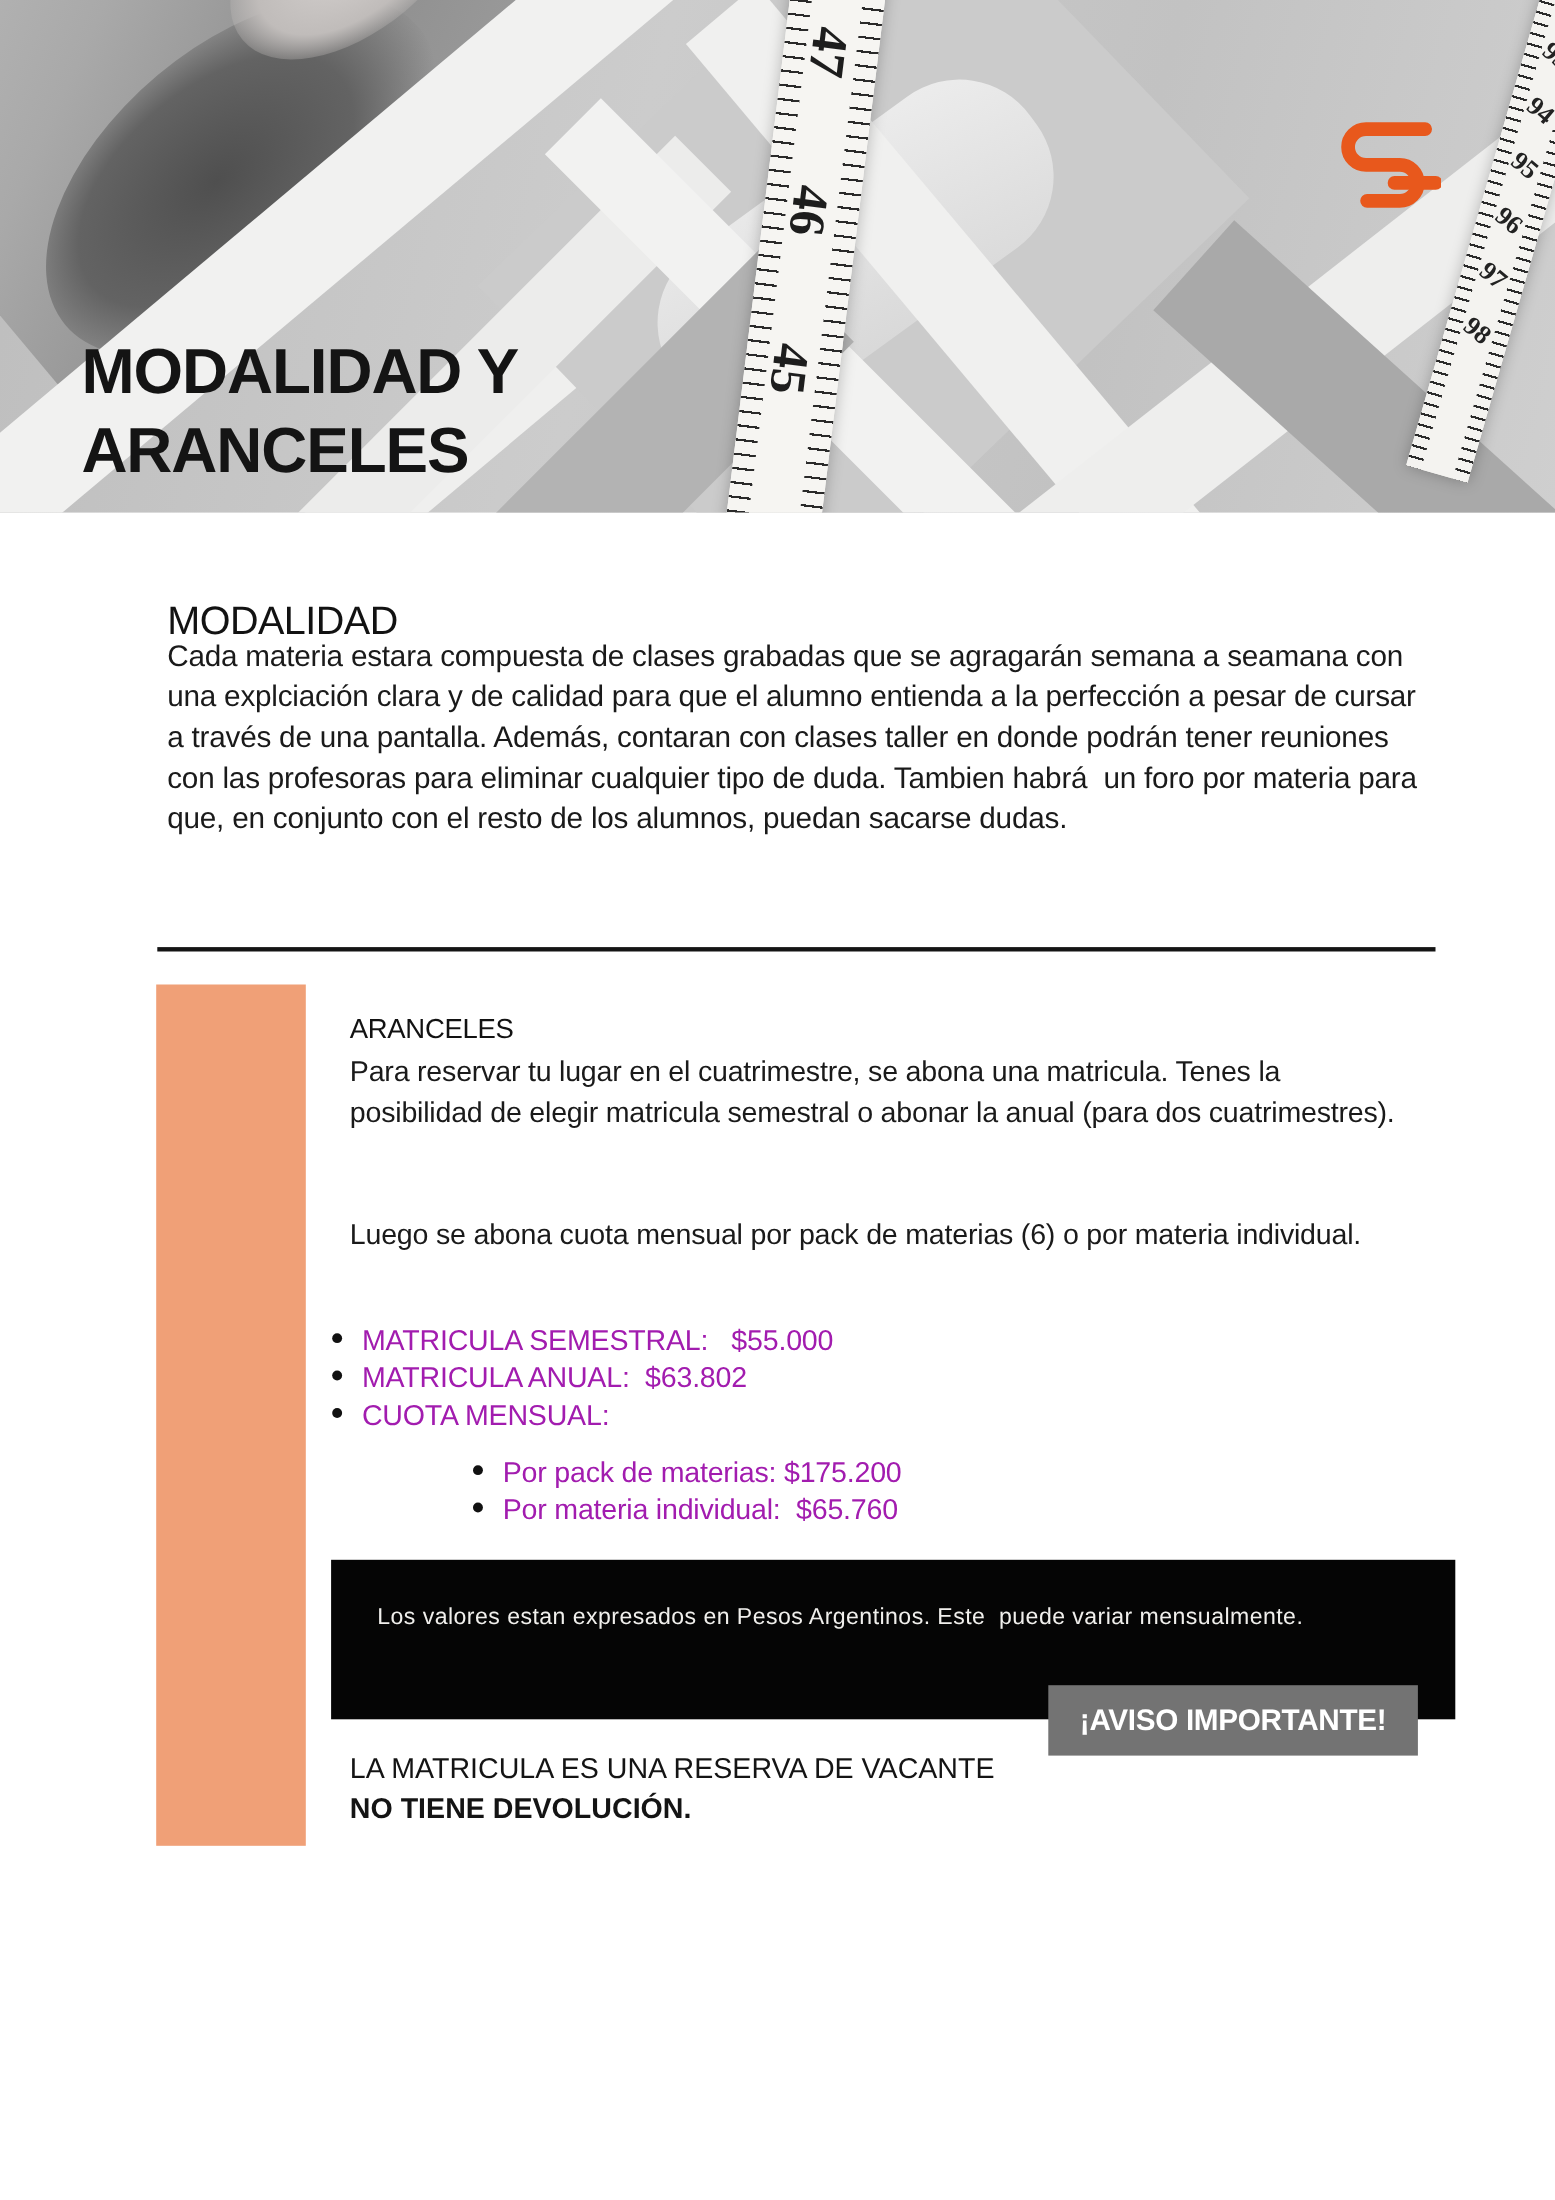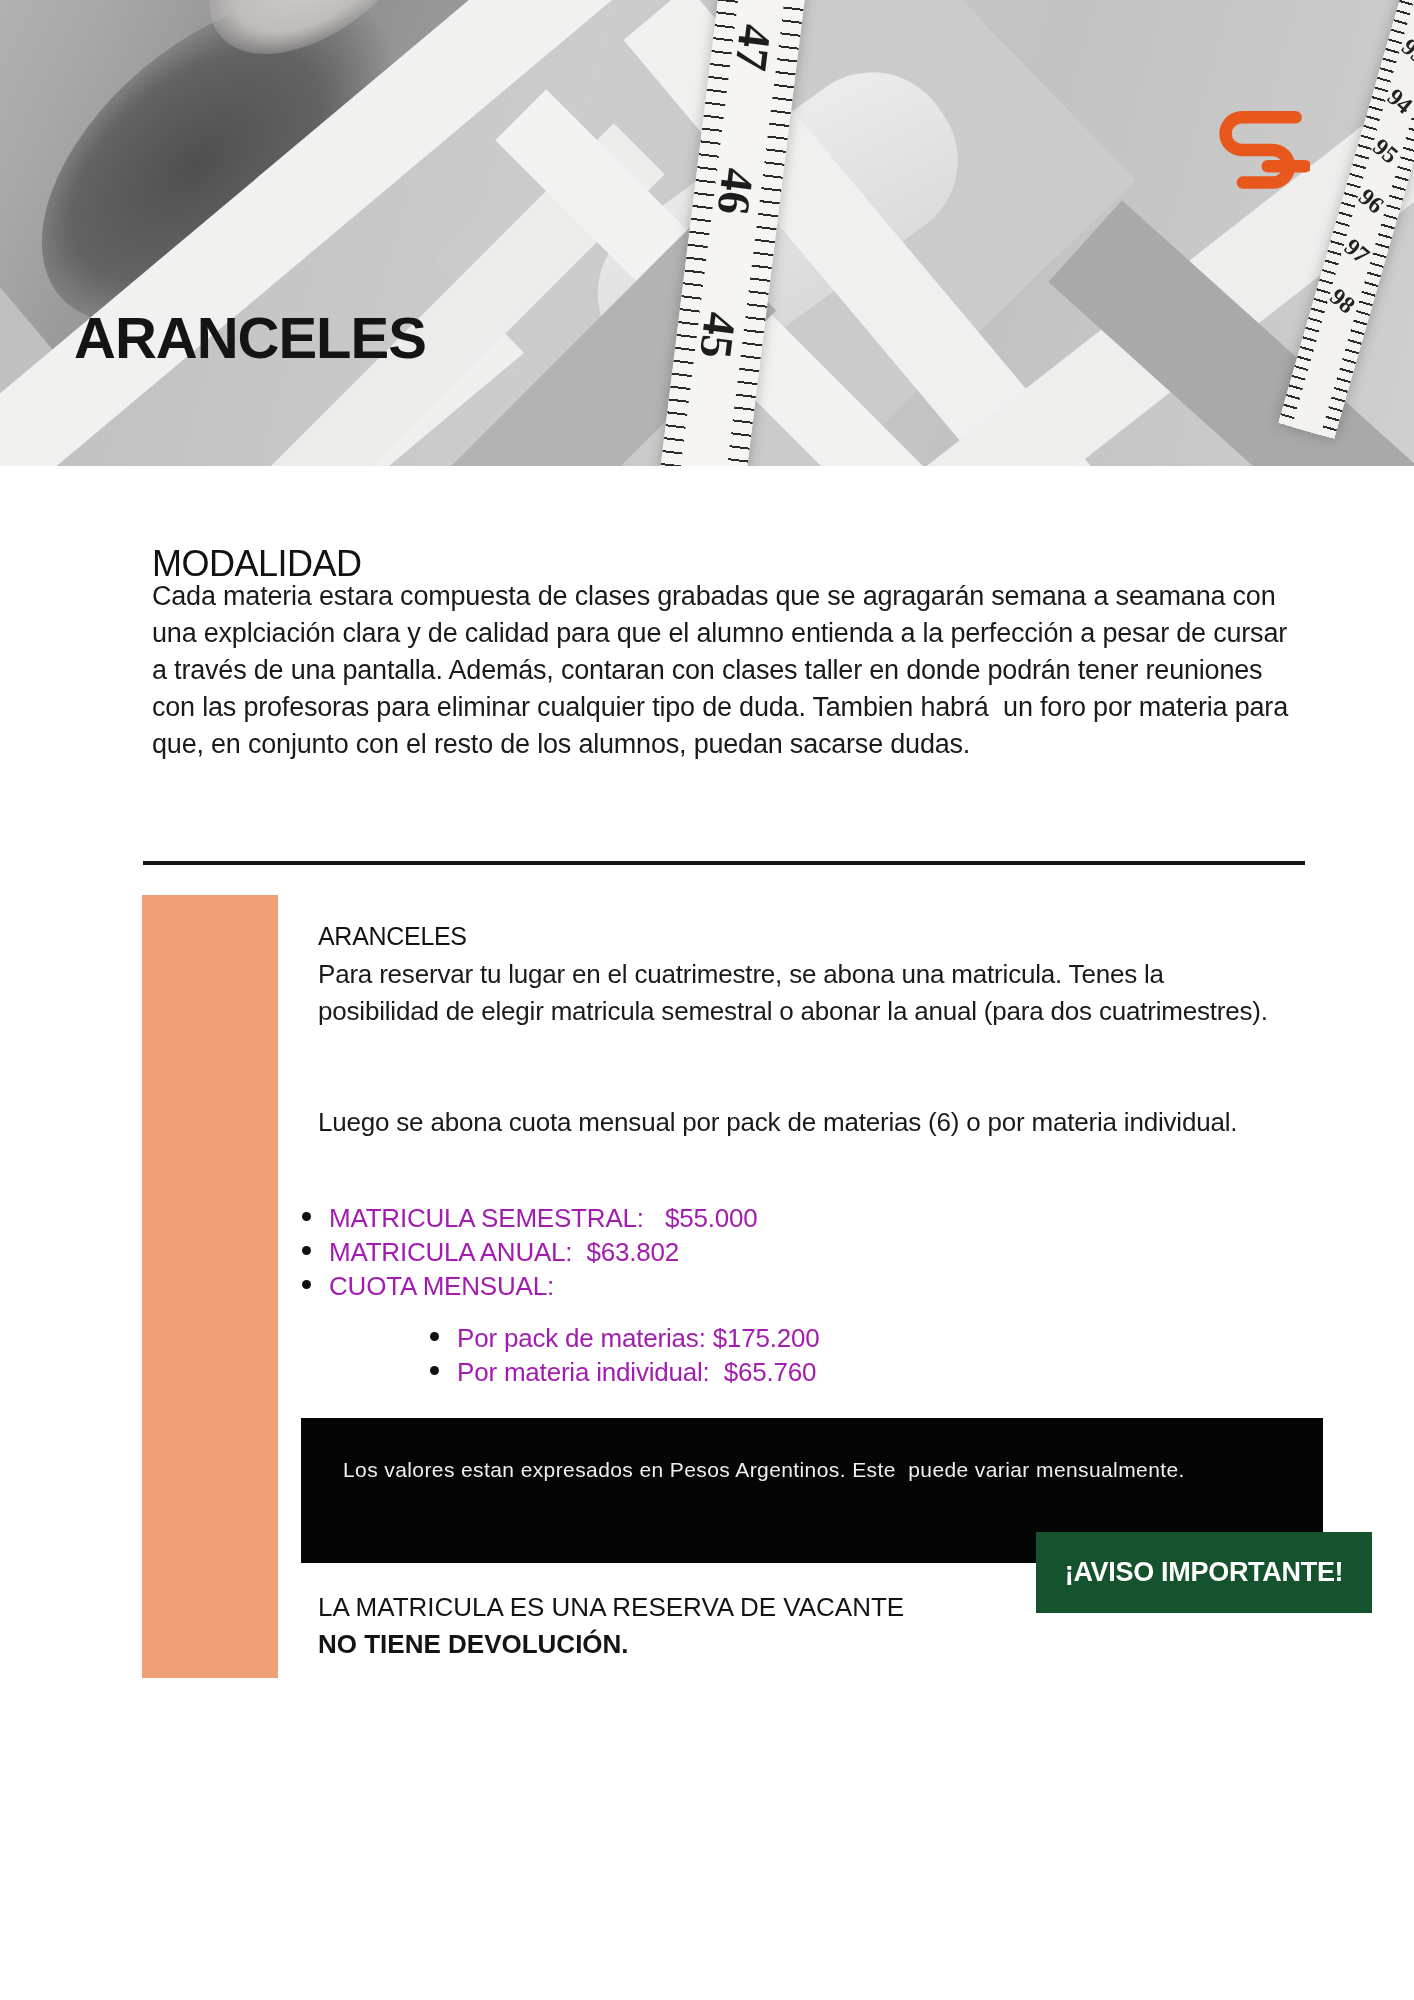--- a/index.html
+++ b/index.html
@@ -77,21 +77,21 @@
   .sub-bullets { position:absolute; left:430px; top:1321px; }
   .b-item { display:flex; align-items:baseline; font-size:26px; line-height:34px; color:#a21caf; }
   .b-dot { width:9px; height:9px; border-radius:50%; background:#111; margin-right:18px; flex:0 0 auto;
            position:relative; top:-6px; }
   .b-text { white-space:pre-wrap; letter-spacing:-0.2px; }
 
   .notice-box { position:absolute; left:301px; top:1418px; width:1022px; height:145px; background:#050505;
                 padding:34px 40px 0 42px; }
   .notice-text { color:#f0efec; font-size:21px; line-height:36px; white-space:pre-wrap; letter-spacing:0.4px; }
 
-  .badge { position:absolute; left:1036px; top:1532px; width:336px; height:81px; background:#14532d;
+  .badge { position:absolute; left:953px; top:1532px; width:336px; height:64px; background:#737373;
            display:flex; align-items:center; justify-content:center; z-index:3; }
   .badge-text { color:#ffffff; font-size:27px; font-weight:bold; letter-spacing:-0.3px; }
 
   .footer-note { position:absolute; left:318px; top:1589px; font-size:26px; line-height:37px; color:#141414; }
   .fn-bold { font-weight:bold; }
 </style>
 </head>
 <body>
 
 <div class="page">
@@ -122,20 +122,21 @@
       <span class="tape-num-sm" style="top:10px">92</span>
       <span class="tape-num-sm" style="top:62px">93</span>
       <span class="tape-num-sm" style="top:114px">94</span>
       <span class="tape-num-sm" style="top:166px">95</span>
       <span class="tape-num-sm" style="top:218px">96</span>
       <span class="tape-num-sm" style="top:270px">97</span>
       <span class="tape-num-sm" style="top:322px">98</span>
     </div>
 
     <div class="hero-title">
+      <div>MODALIDAD Y</div>
       <div>ARANCELES</div>
     </div>
   </div>
 
   <svg class="logo" viewBox="0 0 100 88" aria-hidden="true">
     <path d="M85 11 H29 A17 17 0 0 0 29 45 H61 A17 17 0 0 1 61 79 H30" fill="none" stroke="#e8581c" stroke-width="13" stroke-linecap="round"></path>
     <path d="M56 62 H95" fill="none" stroke="#e8581c" stroke-width="13" stroke-linecap="round"></path>
   </svg>
 
   <div class="sec-heading h-modalidad">MODALIDAD</div>

